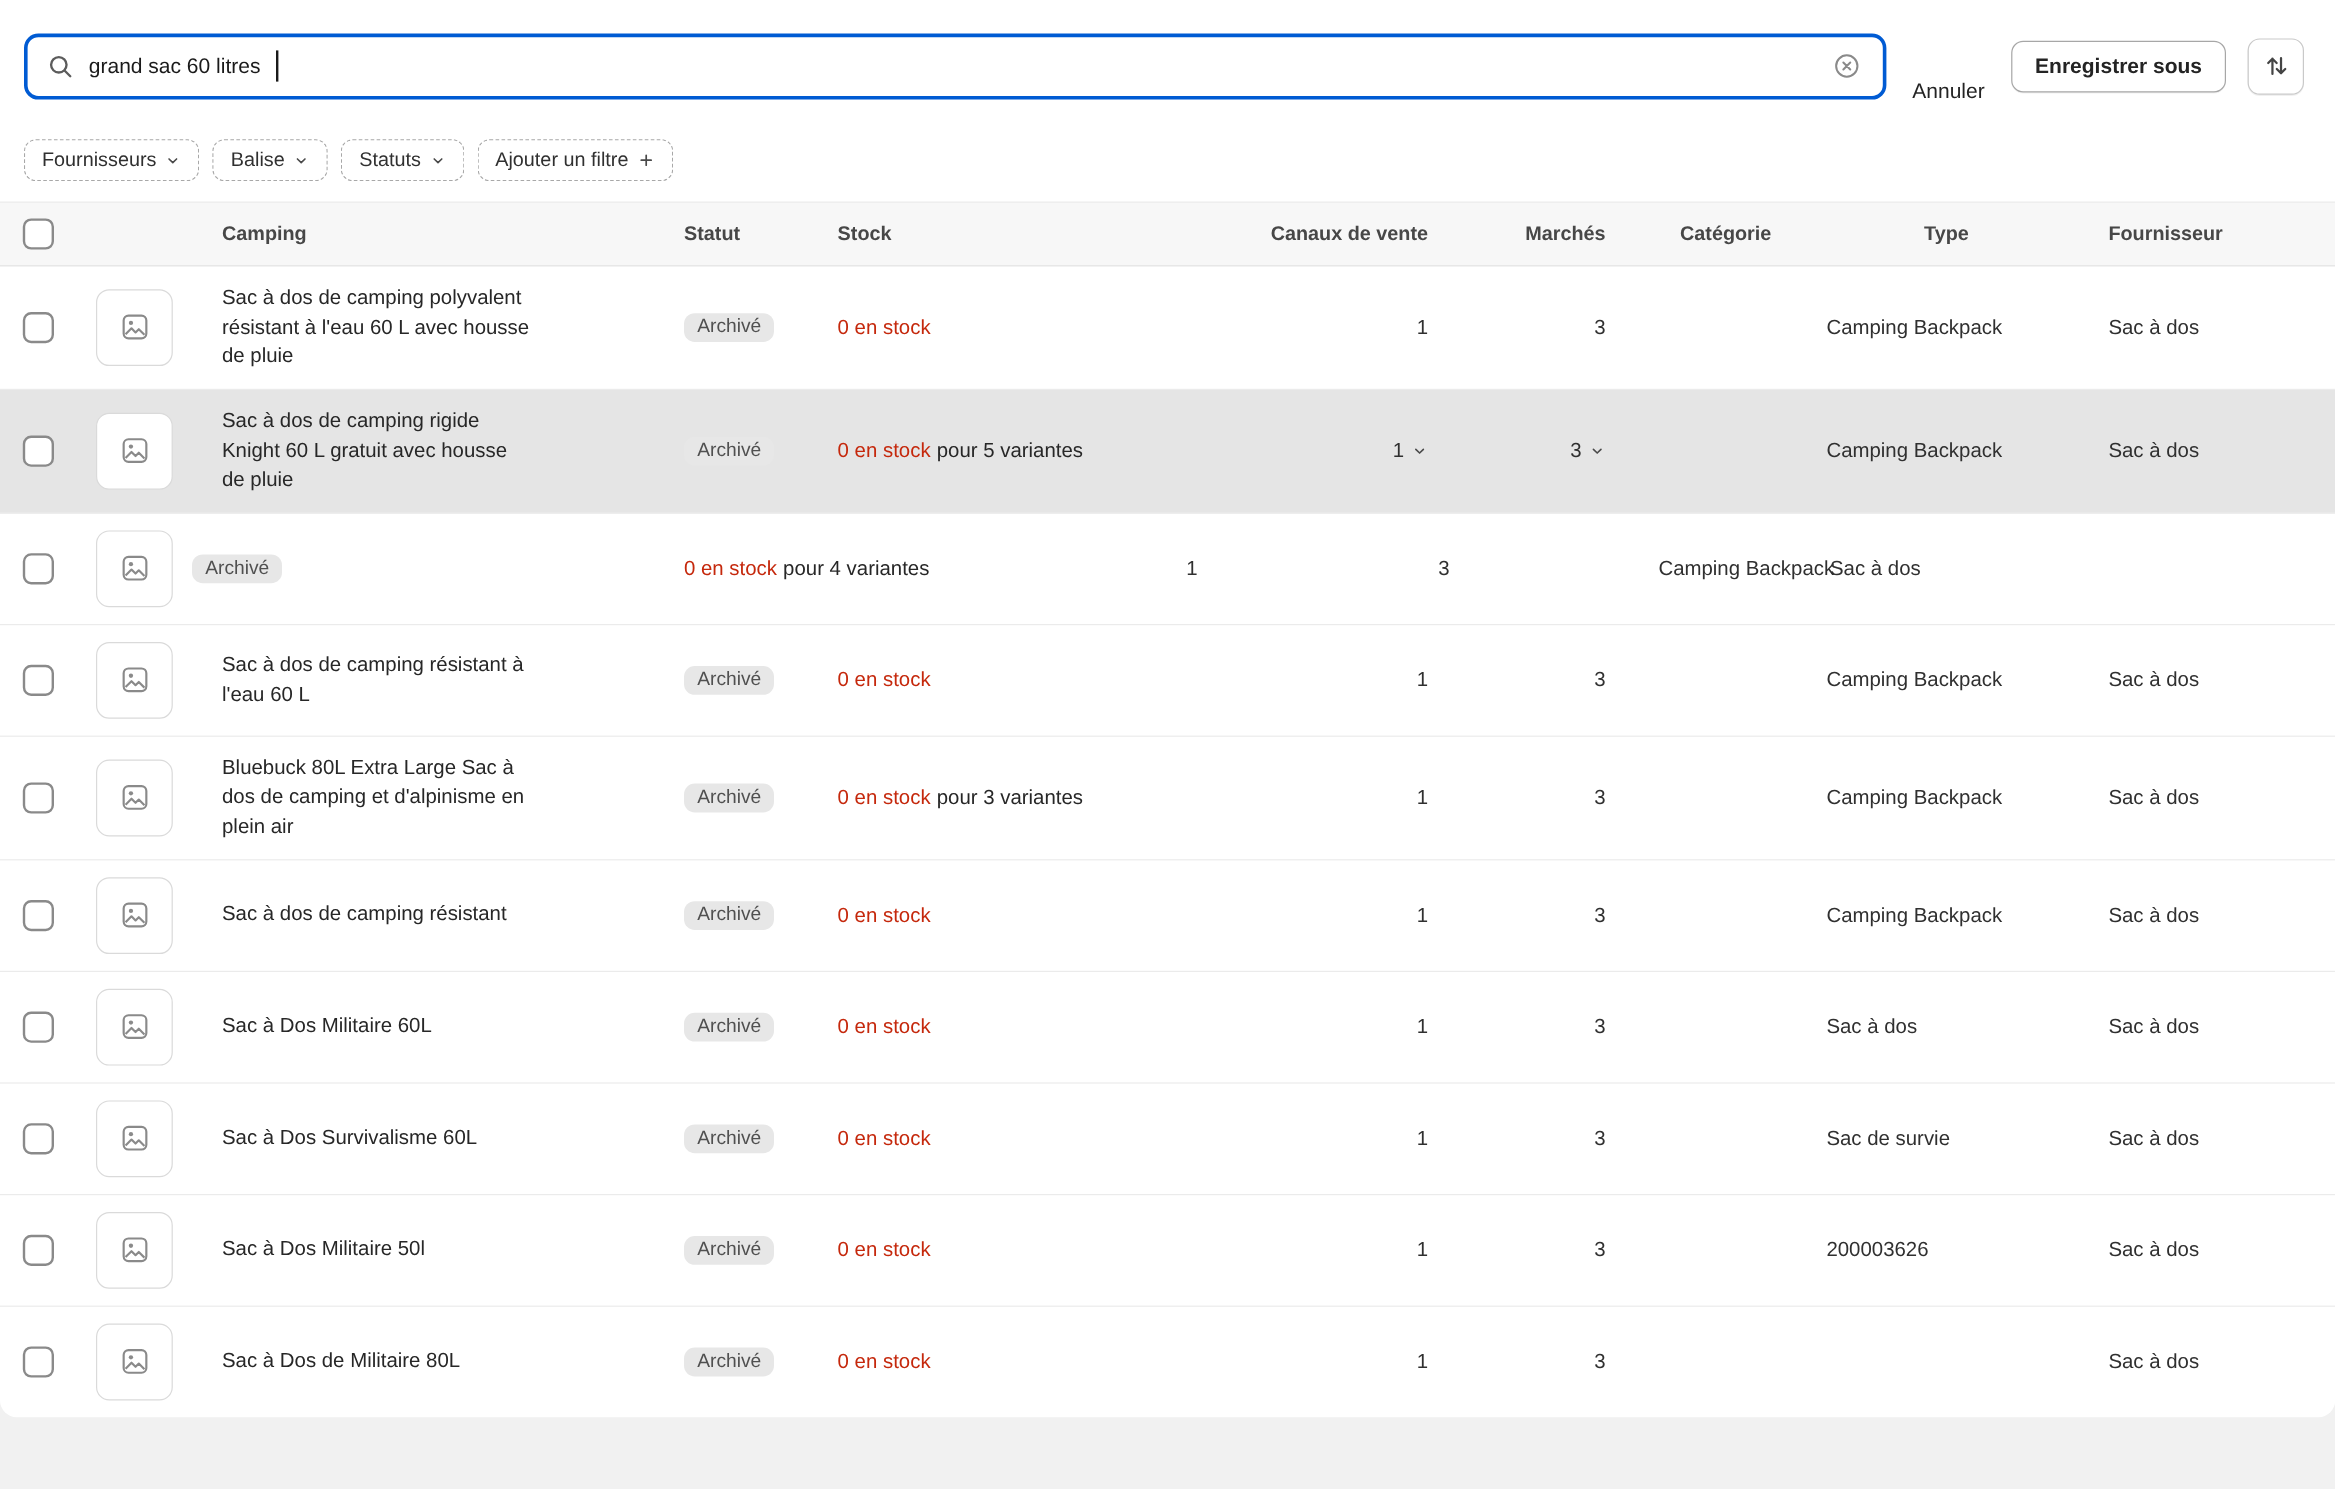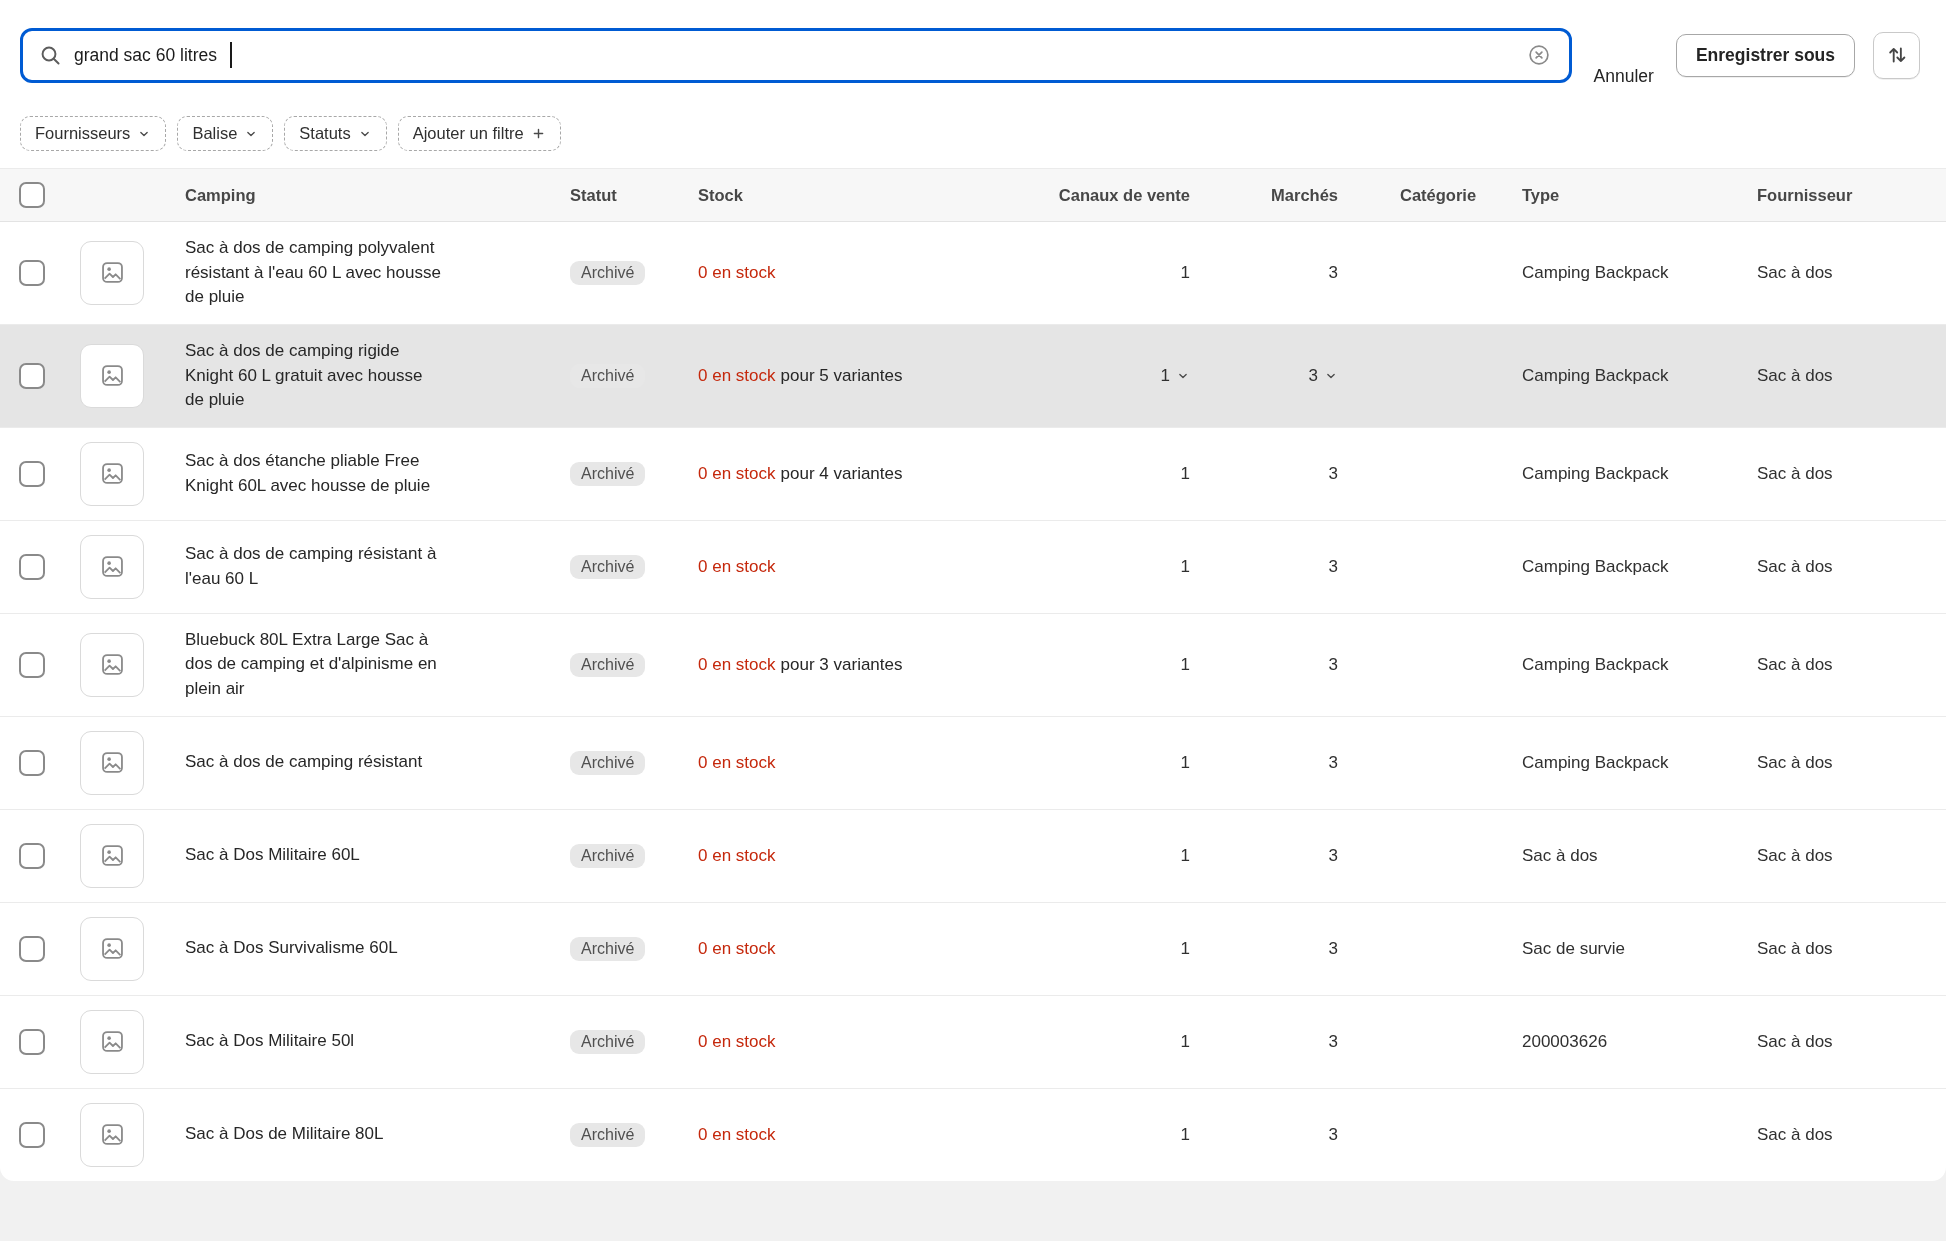--- a/index.html
+++ b/index.html
@@ -97,21 +97,21 @@
   .c-canaux{display:flex;justify-content:flex-end;align-items:center;gap:6px;padding-right:30px;}
   .c-marches{display:flex;justify-content:flex-end;align-items:center;gap:6px;padding-right:12px;}
   .c-categorie{padding-left:50px;}
   .c-type{padding-left:32px;white-space:nowrap;}
   .c-fournisseur{padding-left:35px;white-space:nowrap;}
   .h-product{padding-left:25px;}
   .h-canaux,.h-marches{text-align:right;}
   .h-canaux{padding-right:30px;}
   .h-marches{padding-right:12px;}
   .h-categorie{padding-left:50px;}
-  .h-type{padding-left:32px;}
+  .h-type{padding-left:32px;text-align:center;}
   .h-fournisseur{padding-left:35px;}
   svg{display:block;}
 </style>
 </head>
 <body>
 
 <div class="card">
 
   <div class="topbar">
     <div class="searchbox">
@@ -272,21 +272,20 @@
           <span class="thumb">
             <span>
               <svg width="27" height="27" viewBox="0 0 24 24">
                 <rect x="3.6" y="3.6" width="16.8" height="16.8" rx="3.6" fill="none" stroke="#8a8a8a" stroke-width="1.6"></rect>
                 <circle cx="9" cy="9" r="1.6" fill="#8a8a8a"></circle>
                 <path d="M5 17.4l4.4-4.4 3 3 2.4-2.4 4.2 4.2" fill="none" stroke="#8a8a8a" stroke-width="1.6" stroke-linejoin="round"></path>
               </svg>
             </span>
           </span>
         </div>
-      <div class="cell c-product">Sac à dos étanche pliable Free Knight 60L avec housse de pluie</div>
       <div class="cell"><span class="badge">Archivé</span></div>
       <div class="cell c-stock"><span class="stock-critical">0 en stock</span><span class="stock-suffix">pour 4 variantes</span></div>
       <div class="cell c-canaux">
           <span>1</span>
         </div>
       <div class="cell c-marches">
           <span>3</span>
         </div>
       <div class="cell c-categorie"></div>
       <div class="cell c-type">Camping Backpack</div>

